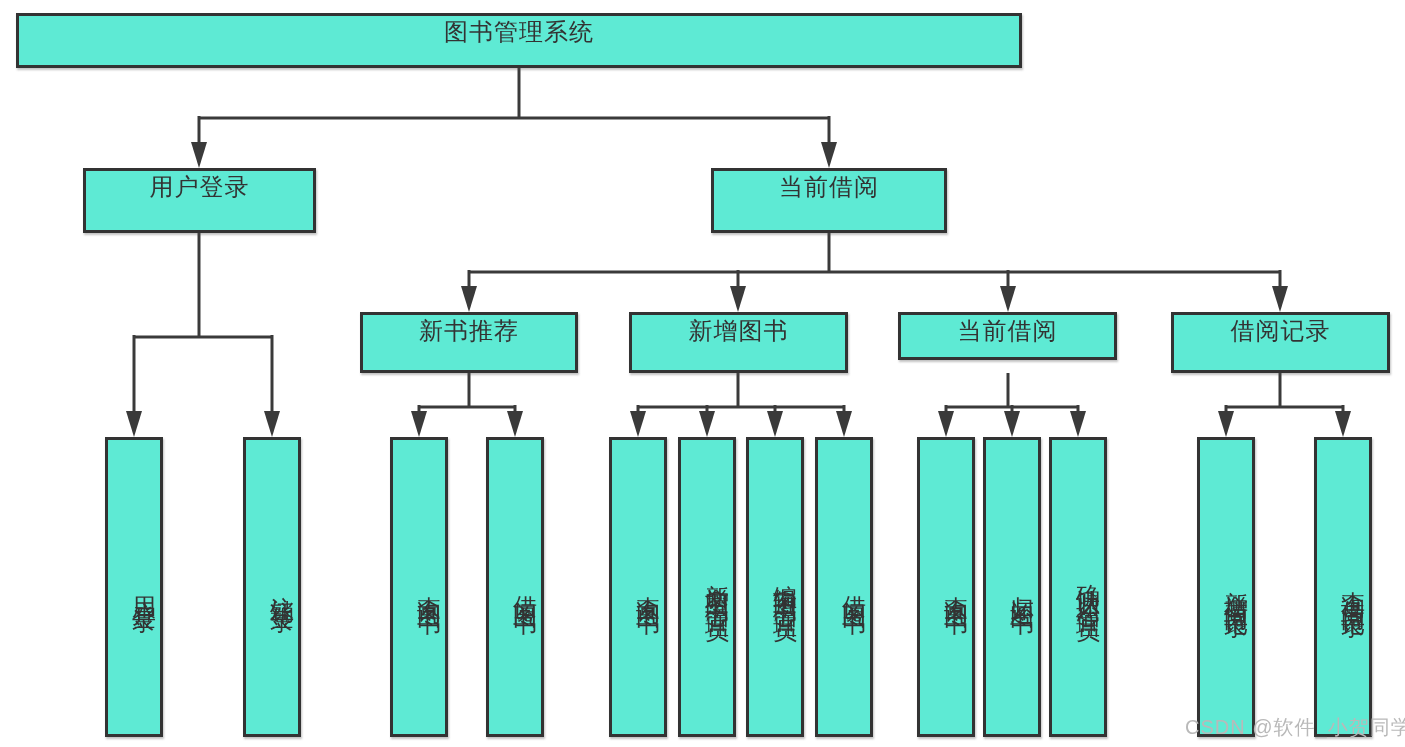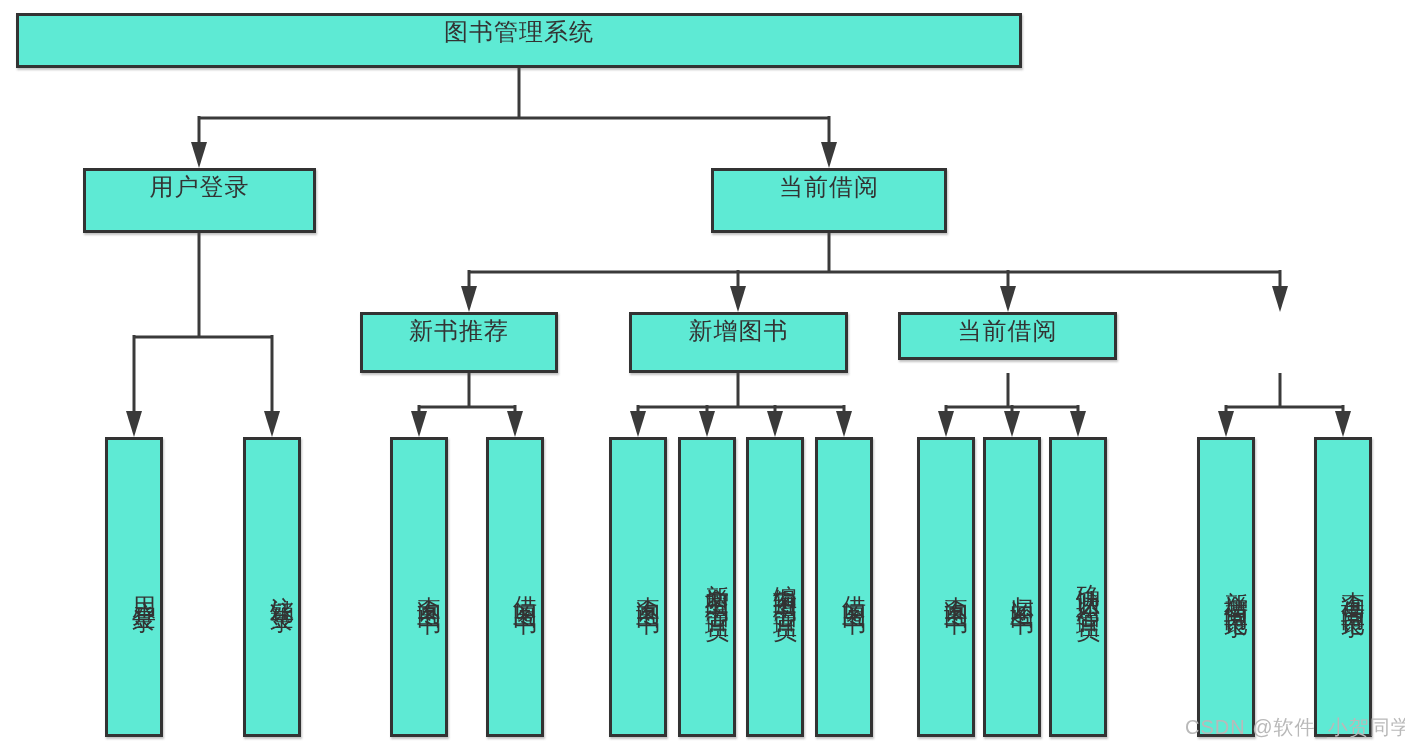--- a/index.html
+++ b/index.html
@@ -18,21 +18,21 @@
   .hlabel { font-size:24px; letter-spacing:1px; }
   .leaf {
     width:58px; height:300px; top:437px;
     writing-mode:vertical-rl; text-orientation:mixed;
     font-size:24px; letter-spacing:5px;
   }
   
   #n-root  { left:16px;  top:13px;  width:1006px; height:55px; }
   #n-l2-0  { left:83px;  top:168px; width:233px;  height:65px; }
   #n-l2-1  { left:711px; top:168px; width:236px;  height:65px; }
-  #n-l3-0  { left:360px; top:312px; width:198px;  height:61px; }
+  #n-l3-0  { left:360px; top:312px; width:218px;  height:61px; }
   #n-l3-1  { left:629px; top:312px; width:219px;  height:61px; }
   #n-l3-2  { left:898px; top:312px; width:219px;  height:48px; }
   #n-l3-3  { left:1171px;top:312px; width:219px;  height:61px; }
   #leaf-ul-0 { left:105px; }
   #leaf-ul-1 { left:243px; }
   #leaf-nb-0 { left:390px; }
   #leaf-nb-1 { left:486px; }
   #leaf-bb-0 { left:609px; }
   #leaf-bb-1 { left:678px; }
   #leaf-bb-2 { left:746px; }
@@ -131,20 +131,23 @@
 
   <div class="node hlabel" id="n-l3-0">
     <span>新书推荐</span>
   </div>
   <div class="node hlabel" id="n-l3-1">
     <span>新增图书</span>
   </div>
   <div class="node hlabel" id="n-l3-2">
     <span>当前借阅</span>
   </div>
+  <div class="node hlabel" id="n-l3-3">
+    <span>借阅记录</span>
+  </div>
 
   <div class="node leaf" id="leaf-ul-0">
     <span>用户登录</span>
   </div>
   <div class="node leaf" id="leaf-ul-1">
     <span>注销登录</span>
   </div>
 
   <div class="node leaf" id="leaf-nb-0">
     <span>查询图书</span>

